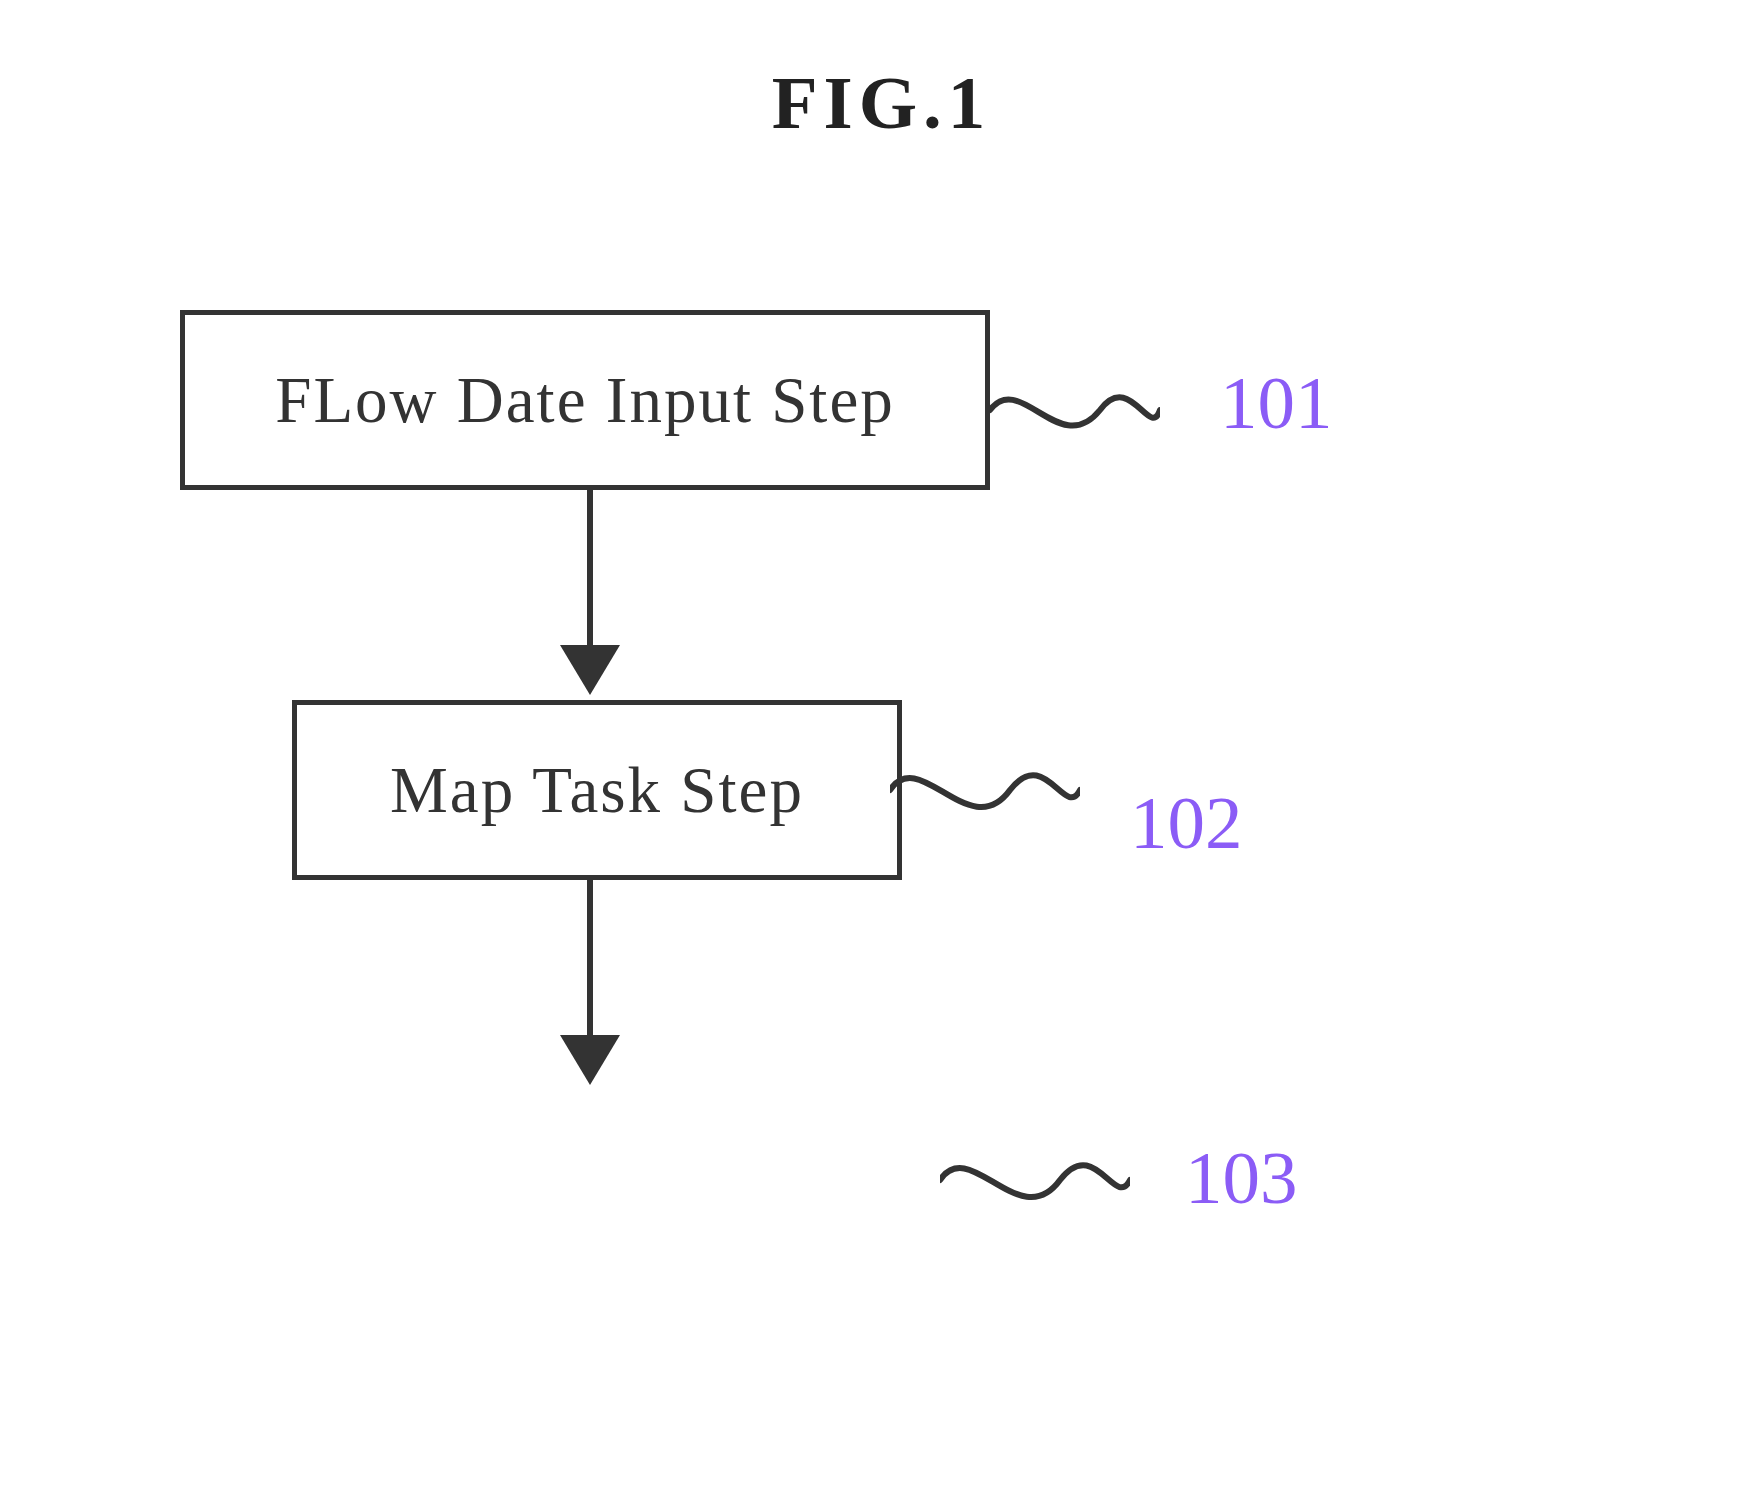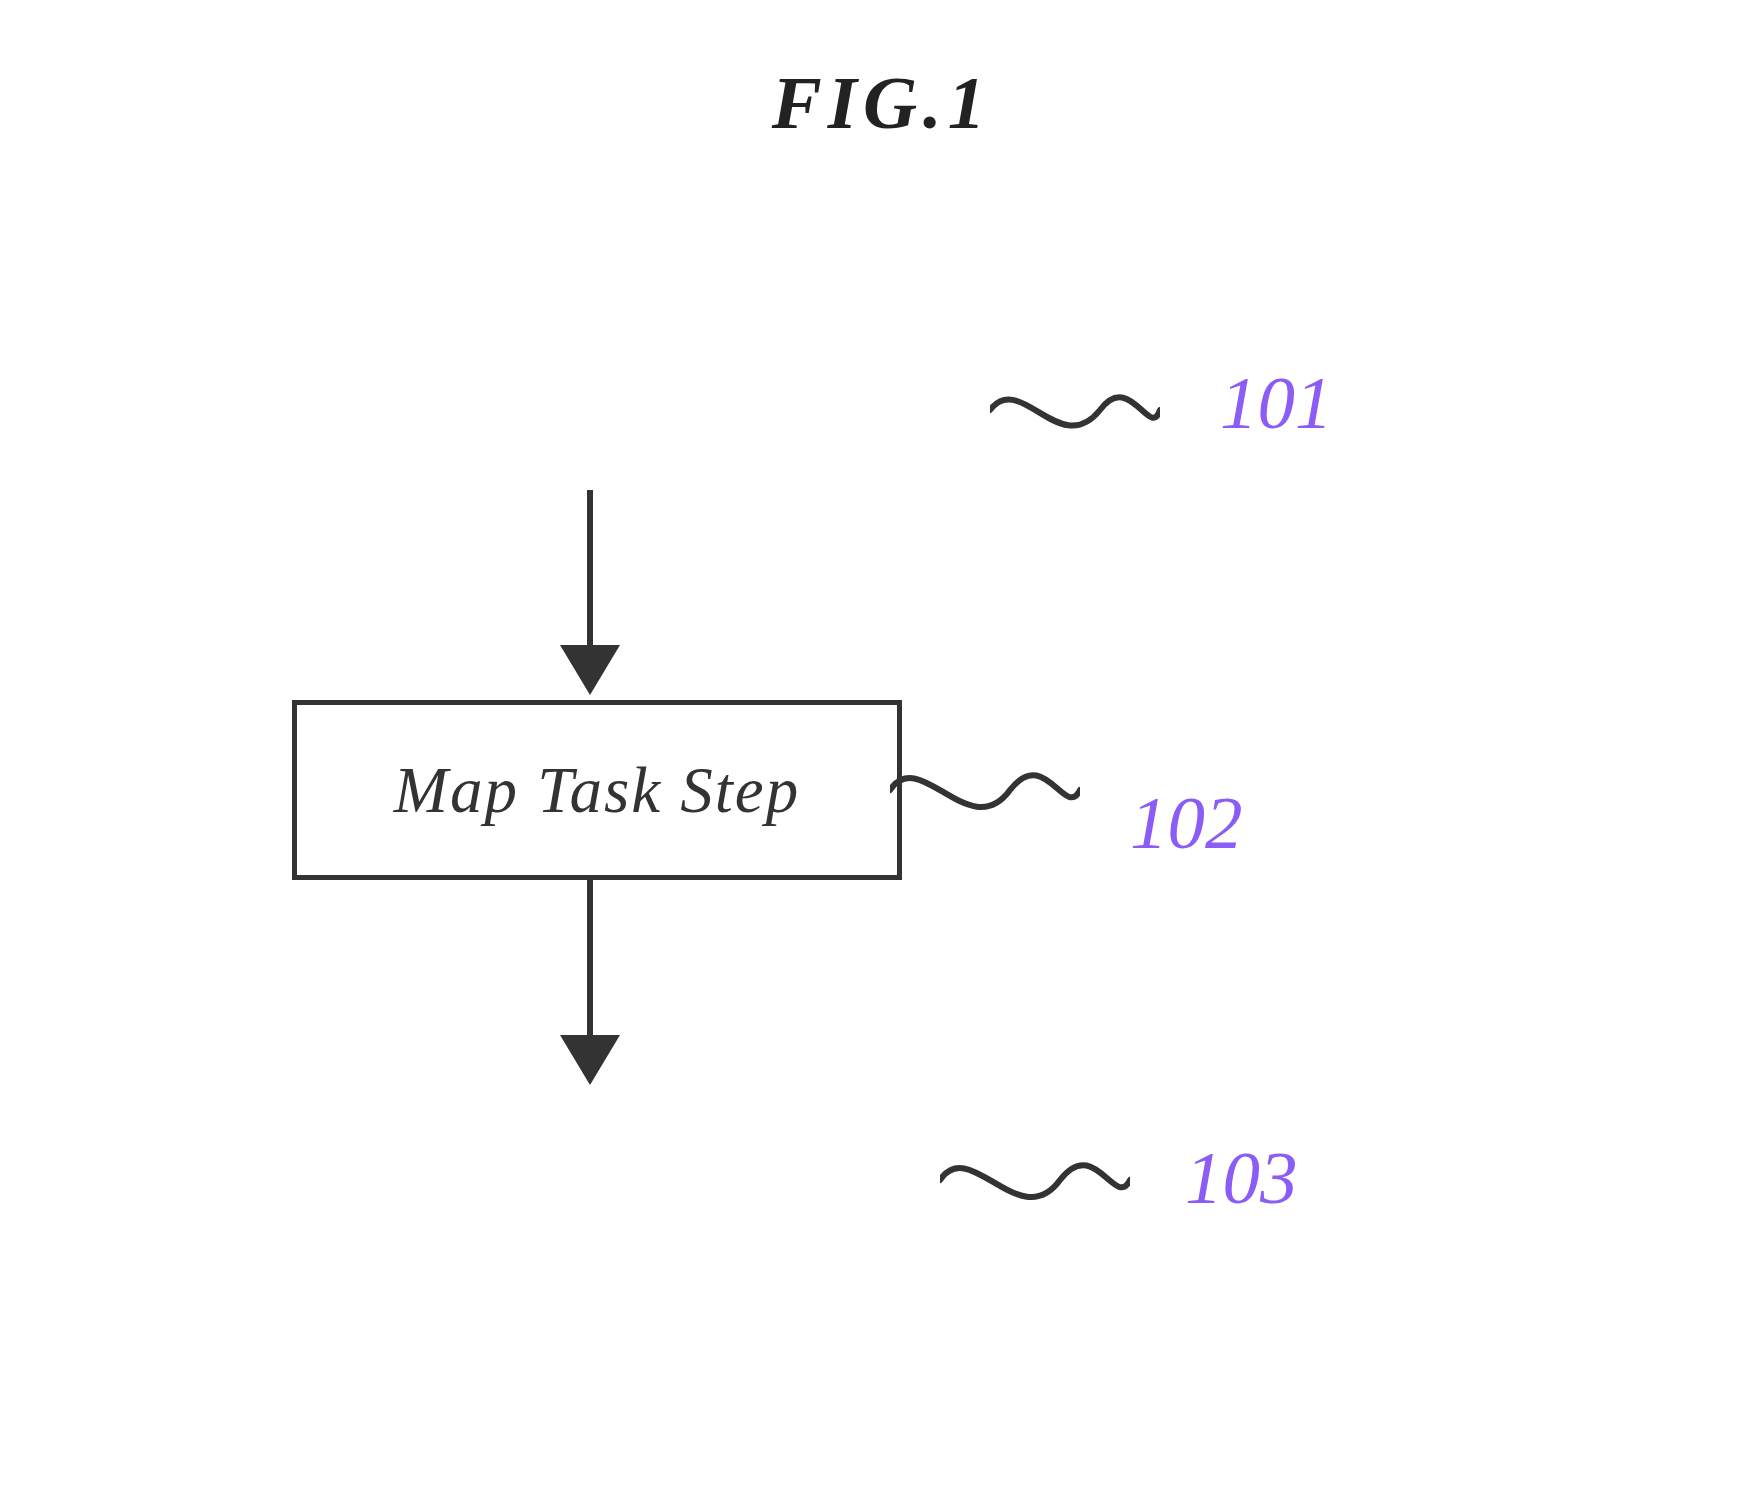--- a/index.html
+++ b/index.html
@@ -8,21 +8,20 @@
     width: 1763px;
     height: 1502px;
     background: #ffffff;
     font-family: "Times New Roman", serif;
     color: #333333;
   }
   .canvas {
     position: relative;
     width: 1763px;
     height: 1502px;
-    font-style: italic;
   }
   .figure-title {
     position: absolute;
     top: 60px;
     left: 0;
     width: 1763px;
     text-align: center;
     font-weight: 700;
     font-size: 75px;
     letter-spacing: 6px;
@@ -50,20 +49,23 @@
     pointer-events: none;
   }
 </style>
 </head>
 <body>
 
 <div class="canvas">
 
   <div class="figure-title">FIG.1</div>
 
+  <div class="box" style="left:180px; top:310px; width:810px; height:180px;">
+    <span>FLow Date Input Step</span>
+  </div>
 
   <svg class="connector" style="left:990px; top:380px; width:170px; height:80px;" viewBox="0 0 170 80">
     <path d="M0 30 C 30 -10, 70 80, 110 30 C 140 -10, 160 60, 170 30" stroke="#333333" stroke-width="6" fill="none" stroke-linecap="round"></path>
   </svg>
   <div class="callout-label" style="left:1220px; top:360px;">101</div>
 
   <svg class="connector" style="left:540px; top:490px; width:100px; height:210px;" viewBox="0 0 100 210">
     <line x1="50" y1="0" x2="50" y2="165" stroke="#333333" stroke-width="6"></line>
     <polygon points="50,205 20,155 80,155" fill="#333333"></polygon>
   </svg>

